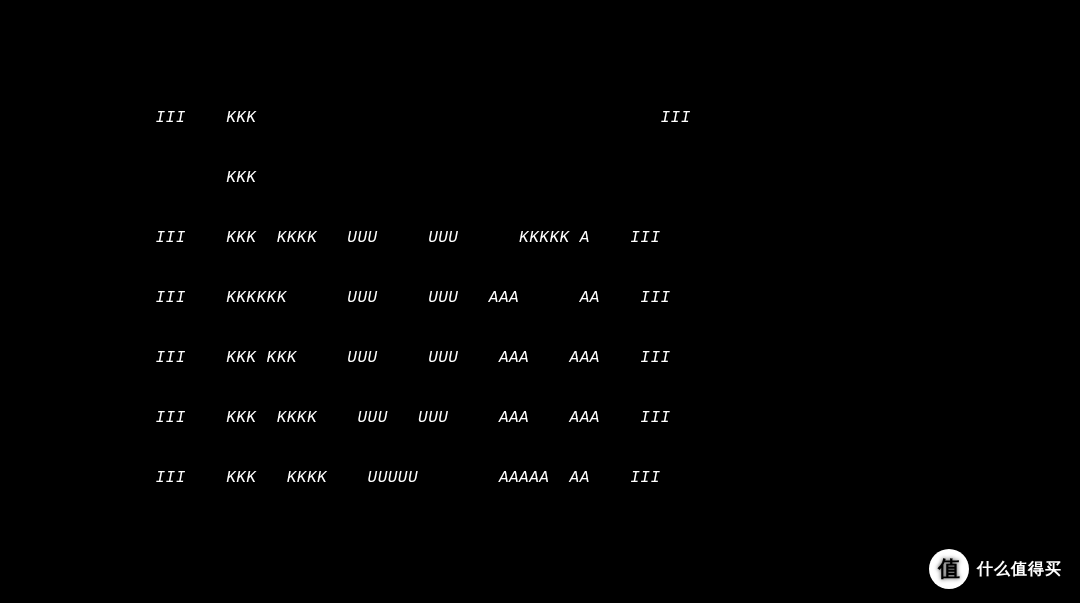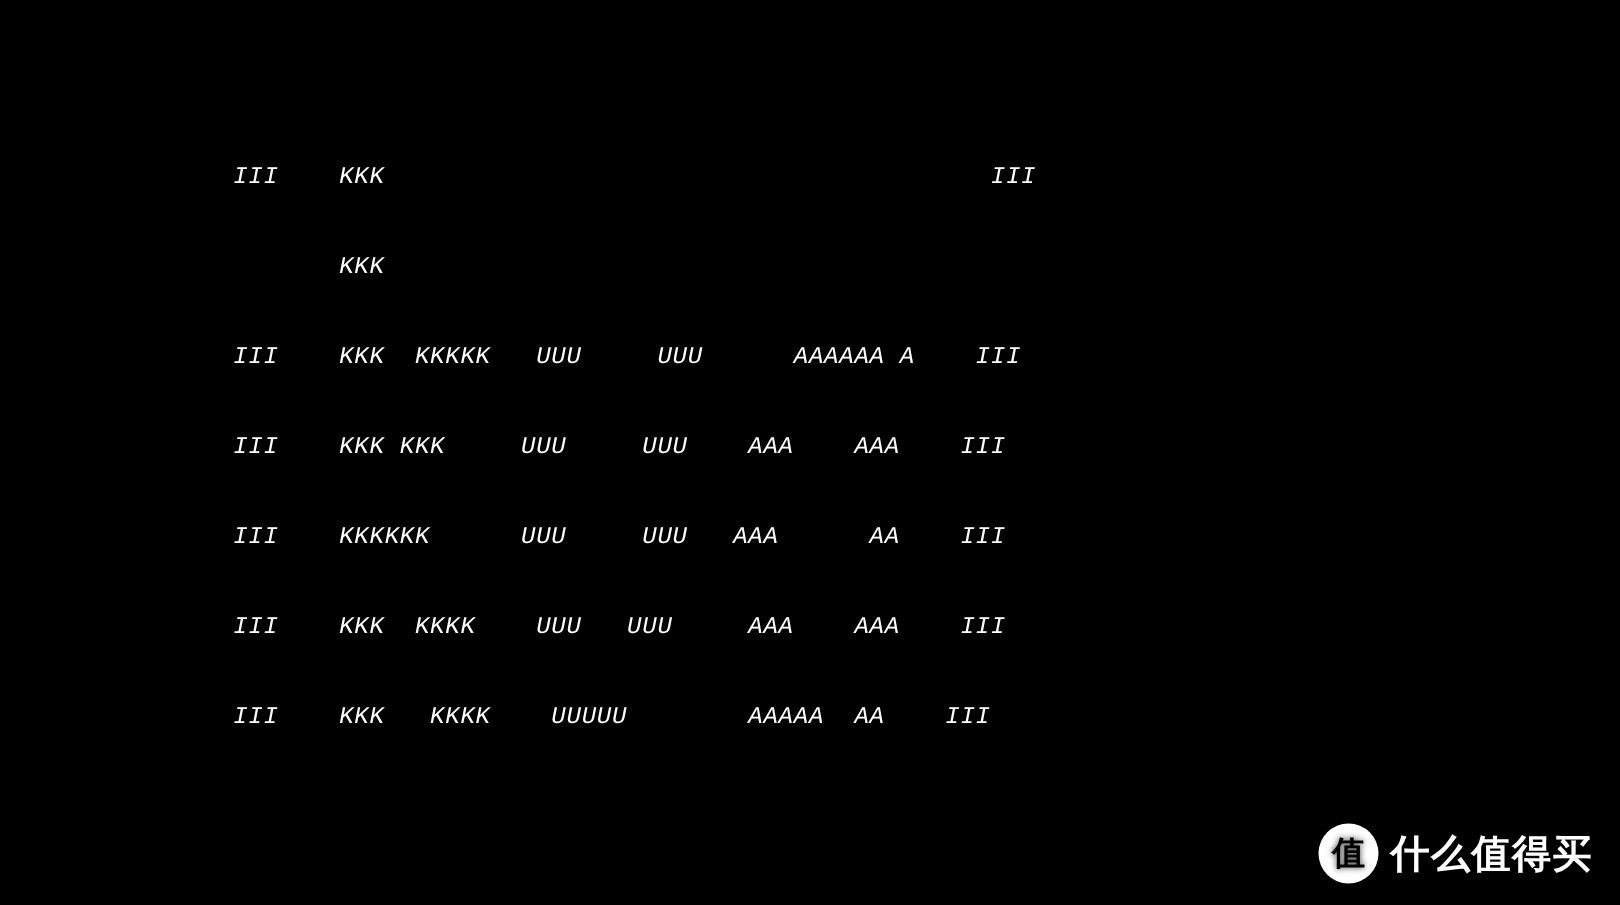--- a/index.html
+++ b/index.html
@@ -44,37 +44,37 @@
     background: #fff;
     color: #000;
     display: flex;
     align-items: center;
     justify-content: center;
     font-weight: 700;
     font-size: 22px;
     font-family: "SimHei", sans-serif;
   }
   .wm-text {
-    font-size: 26px;
+    font-size: 16px;
     font-weight: 600;
     font-family: "SimHei", "Microsoft YaHei", sans-serif;
     letter-spacing: 1px;
   }
 </style>
 </head>
 <body>
 
 <div class="screen">
 
   <div class="ascii-logo">
     <div class="ascii-row">              III    KKK                                        III</div>
     <div class="ascii-row">                     KKK</div>
-    <div class="ascii-row">              III    KKK  KKKKK   UUU     UUU      AAAAAA A    III</div>
+    <div class="ascii-row">              III    KKK  KKKK   UUU     UUU      KKKKK A    III</div>
+    <div class="ascii-row">              III    KKKKKK      UUU     UUU   AAA      AA    III</div>
     <div class="ascii-row">              III    KKK KKK     UUU     UUU    AAA    AAA    III</div>
-    <div class="ascii-row">              III    KKKKKK      UUU     UUU   AAA      AA    III</div>
     <div class="ascii-row">              III    KKK  KKKK    UUU   UUU     AAA    AAA    III</div>
     <div class="ascii-row">              III    KKK   KKKK    UUUUU        AAAAA  AA    III</div>
   </div>
 
   
 
   
 
   
 

